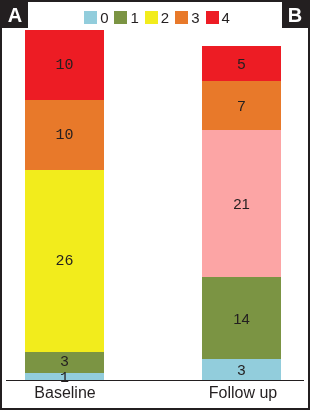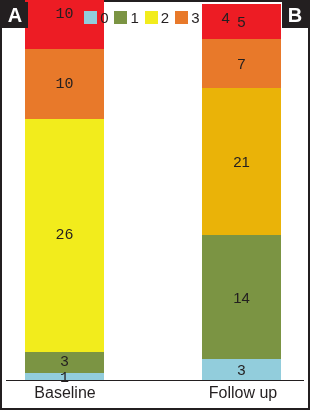--- a/index.html
+++ b/index.html
@@ -76,41 +76,41 @@
     </div>
 
   <div id="plot">
     <div class="bar-col" id="col-baseline">
         <div class="seg" style="height: 70px; background: rgb(237, 28, 36);">
           <span class="seg-label">10</span>
         </div>
         <div class="seg" style="height: 70px; background: rgb(232, 121, 42);">
           <span class="seg-label">10</span>
         </div>
-        <div class="seg" style="height: 233px; background: rgb(242, 236, 28);">
+        <div class="seg" style="height: 182px; background: rgb(242, 236, 28);">
           <span class="seg-label">26</span>
         </div>
         <div class="seg" style="height: 21px; background: rgb(123, 148, 67);">
           <span class="seg-label">3</span>
         </div>
         <div class="seg" style="height: 7px; background: rgb(146, 205, 220);">
           <span class="seg-label" style="position: absolute; top: -2px;">1</span>
         </div>
       </div>
     <div class="bar-col" id="col-followup">
         <div class="seg" style="height: 35px; background: rgb(237, 28, 36);">
           <span class="seg-label">5</span>
         </div>
         <div class="seg" style="height: 49px; background: rgb(232, 121, 42);">
           <span class="seg-label">7</span>
         </div>
-        <div class="seg" style="height: 147px; background: #eab308;">
+        <div class="seg" style="height: 147px; background: #fca5a5;">
           <span class="seg-label">21</span>
         </div>
-        <div class="seg" style="height: 124px; background: rgb(123, 148, 67);">
+        <div class="seg" style="height: 82px; background: rgb(123, 148, 67);">
           <span class="seg-label">14</span>
         </div>
         <div class="seg" style="height: 21px; background: rgb(146, 205, 220);">
           <span class="seg-label">3</span>
         </div>
       </div>
   </div>
 
   <div id="axis-line"></div>
 

